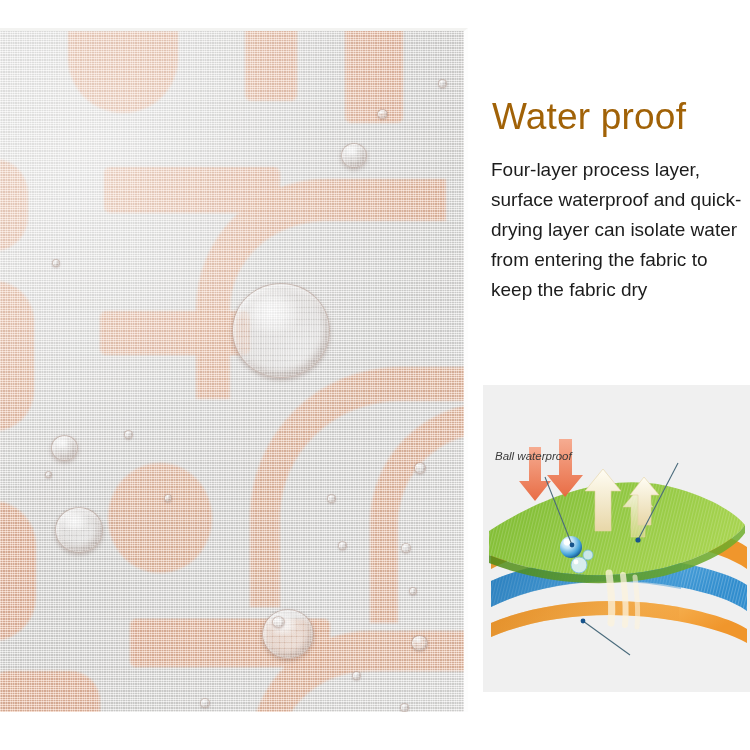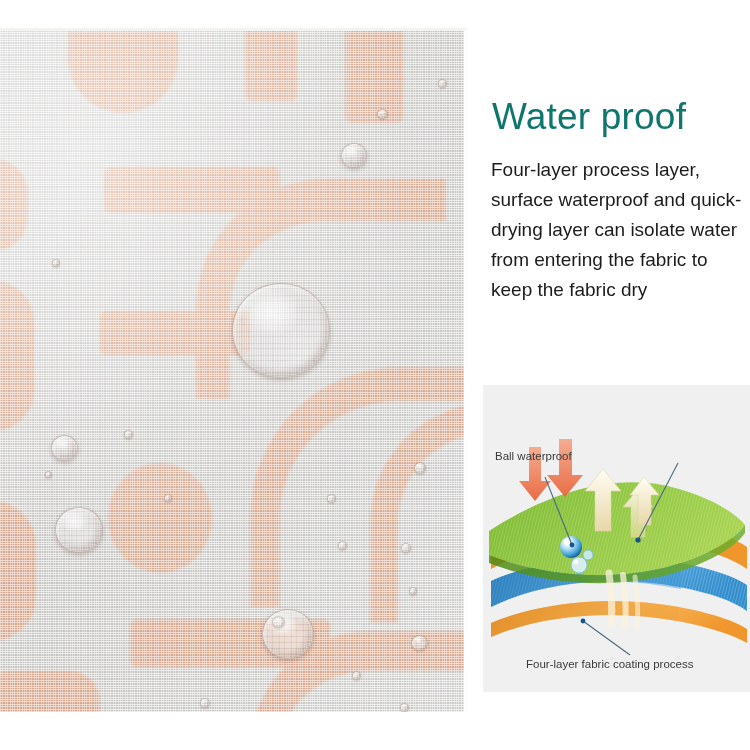--- a/index.html
+++ b/index.html
@@ -66,40 +66,40 @@
     background-image:
       repeating-linear-gradient(0deg, rgba(255,255,255,.40) 0 1px, rgba(150,150,150,.10) 1px 2.4px),
       repeating-linear-gradient(90deg, rgba(255,255,255,.38) 0 1px, rgba(150,150,150,.09) 1px 2.4px);
     opacity:.75;
   }
   .drop.tiny { box-shadow: inset 1px 1px 2px rgba(255,255,255,.9), inset -1px -1px 2px rgba(120,92,80,.45), 0 1px 2px rgba(110,80,70,.25); }
 
   
   .headline {
     position: absolute; left: 492px; top: 98px;
-    font-size: 37px; font-weight: 400; color: #0f766e;
+    font-size: 37px; font-weight: 400; color: #a16207;
     letter-spacing: .2px; line-height: 1;
   }
   .body-copy {
     position: absolute; left: 491px; top: 155px; width: 262px;
     font-size: 19px; line-height: 30px; color: #1c1c1c;
   }
 
   
   .diagram {
     position: absolute; left: 483px; top: 385px;
     width: 267px; height: 307px;
     background: #f0f0f0;
     overflow: hidden;
   }
   .dlabel {
     position: absolute; font-size: 11.5px; color: #3a3a3a; line-height: 14px;
     white-space: pre-line;
   }
-  .lbl-ball { left: 12px; top: 64px; }
+  .lbl-ball { left: 12px; top: 64px; font-style: italic; }
   .lbl-vent { left: 133px; top: 47px; }
   .lbl-four { left: 43px; top: 272px; }
   .diagram svg { position: absolute; left: 0; top: 0; }
 </style>
 </head>
 <body>
 
 <div id="page">
 
   <div class="photo">
@@ -274,16 +274,15 @@
         <line x1="147" y1="270" x2="100" y2="236"></line>
       </g>
       <g fill="#17548c">
         <circle cx="89" cy="160" r="2.4"></circle>
         <circle cx="155" cy="155" r="2.6"></circle>
         <circle cx="100" cy="236" r="2.4"></circle>
       </g>
     </svg>
 
     <div class="dlabel lbl-ball">Ball waterproof</div>
-    <div class="dlabel lbl-four">Four-layer fabric coating process</div>
   </div>
 
 </div>
 
 </body></html>

